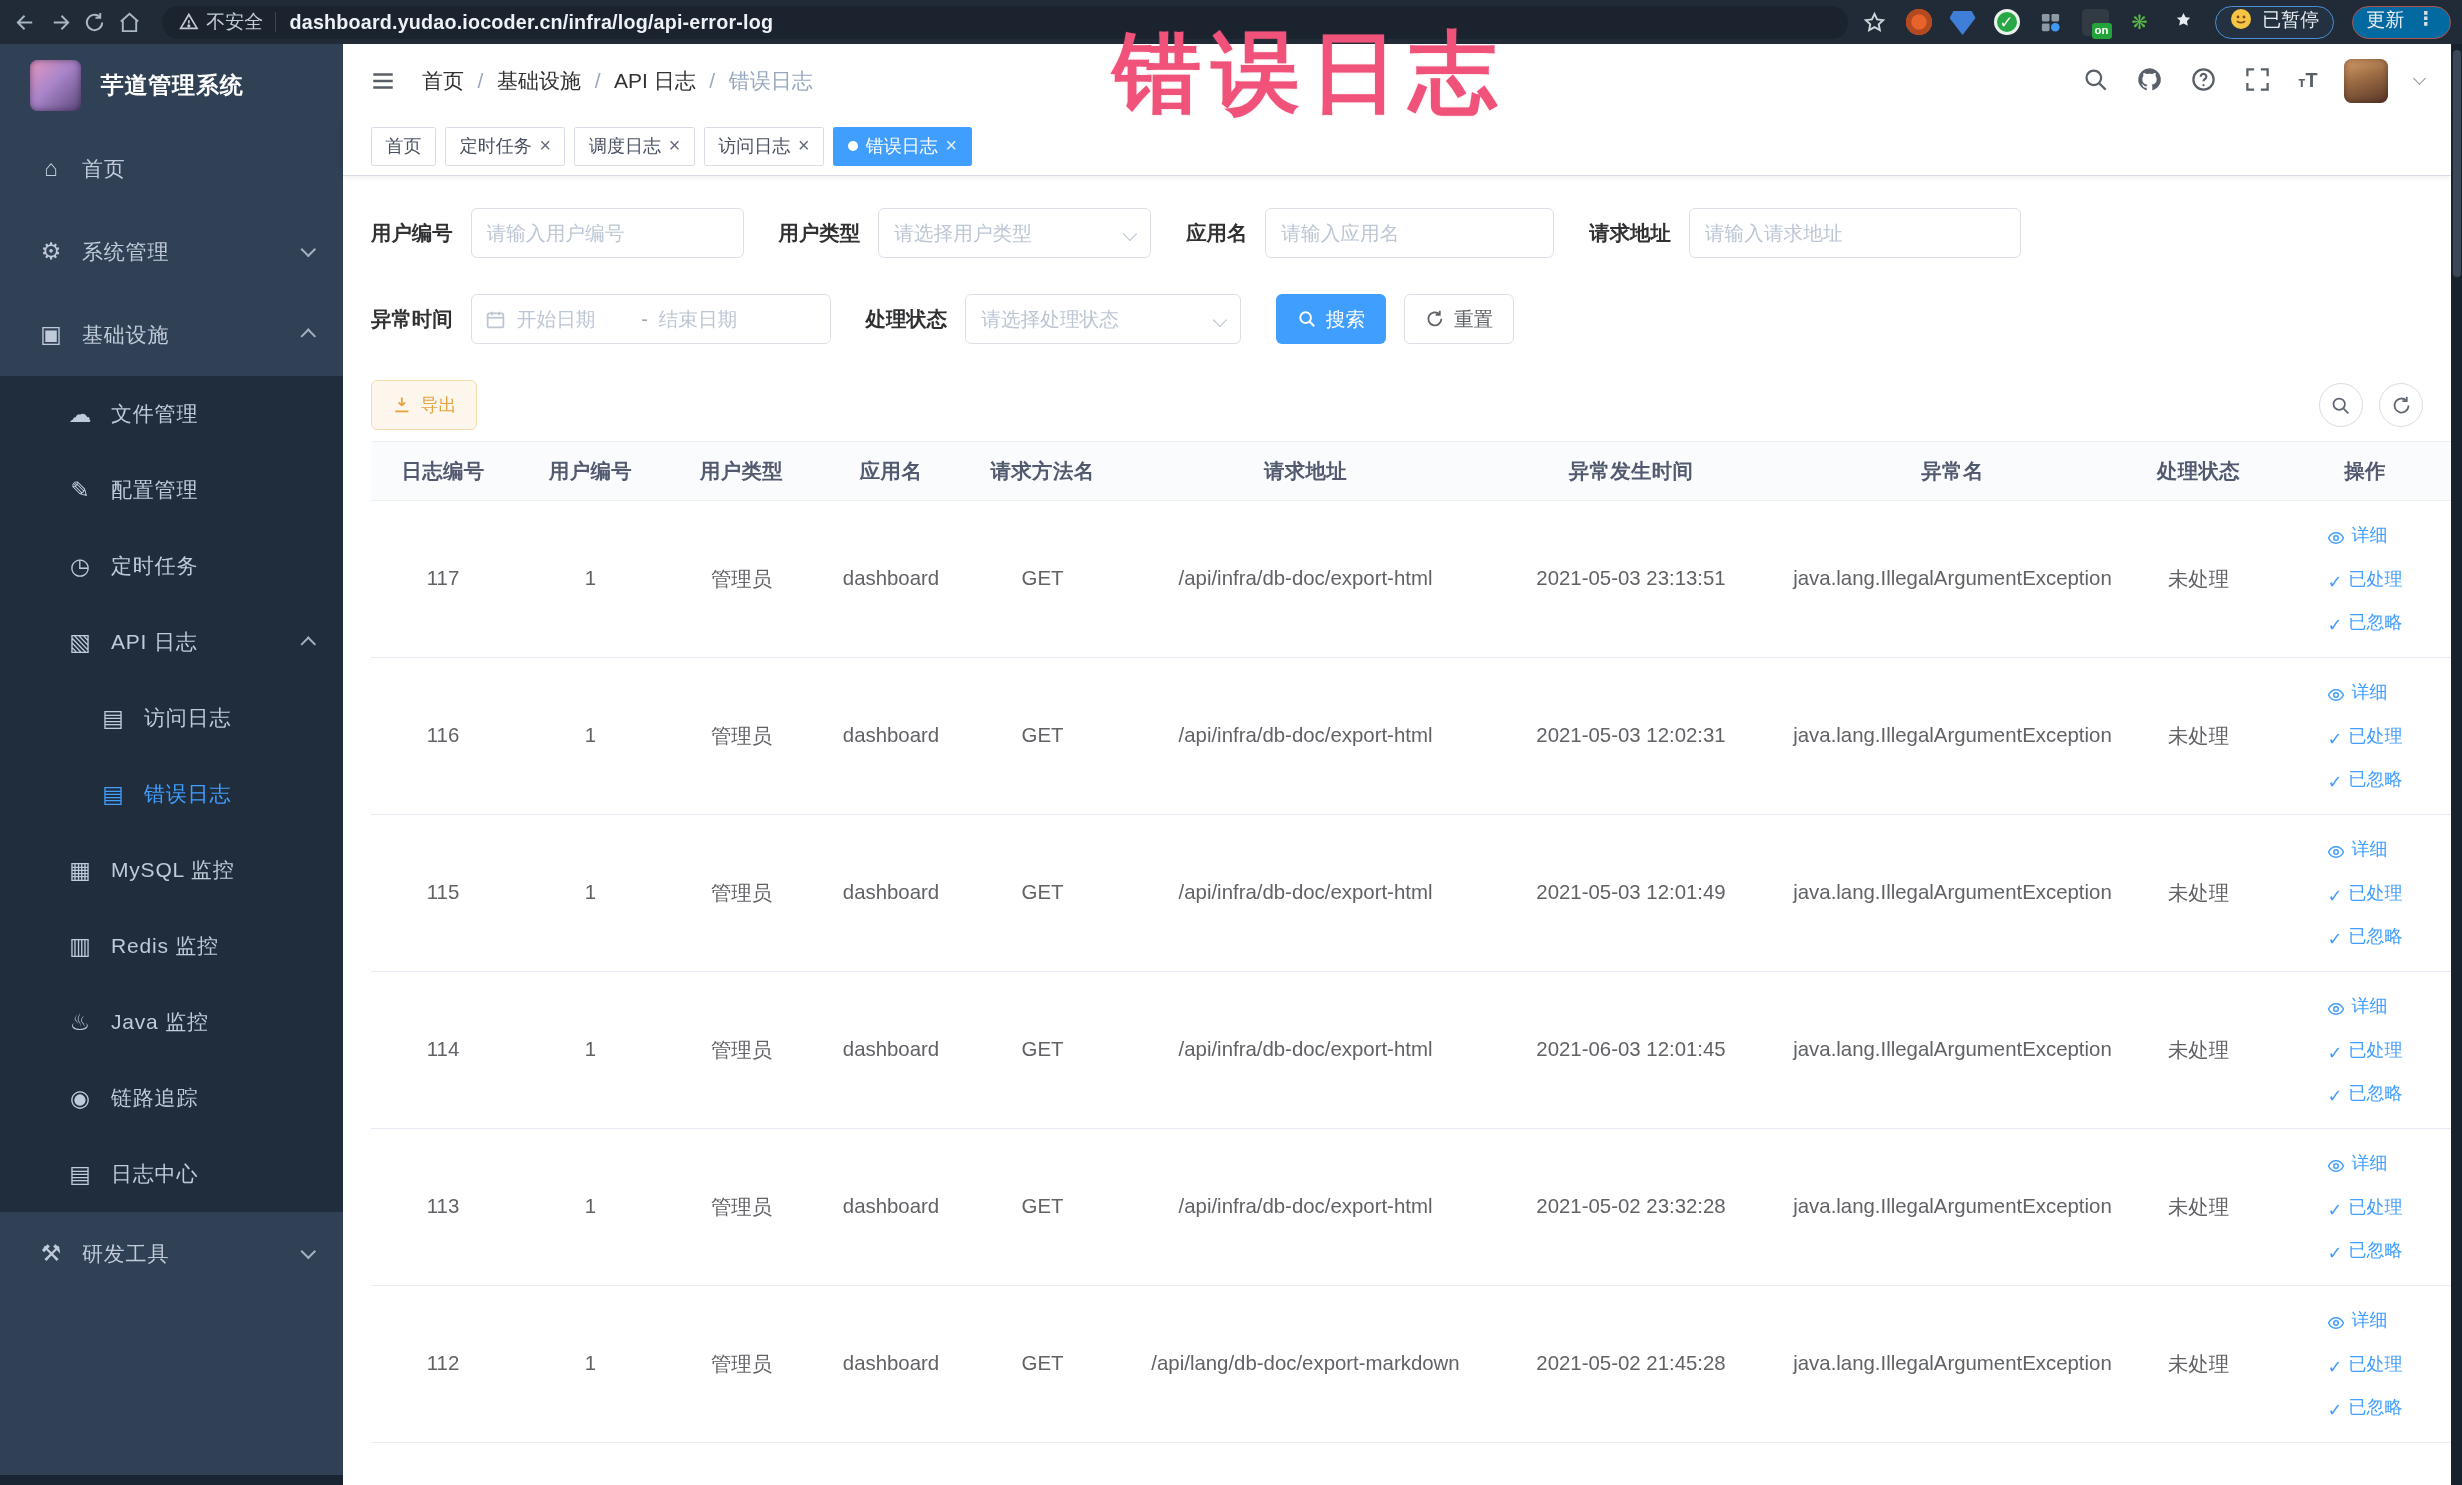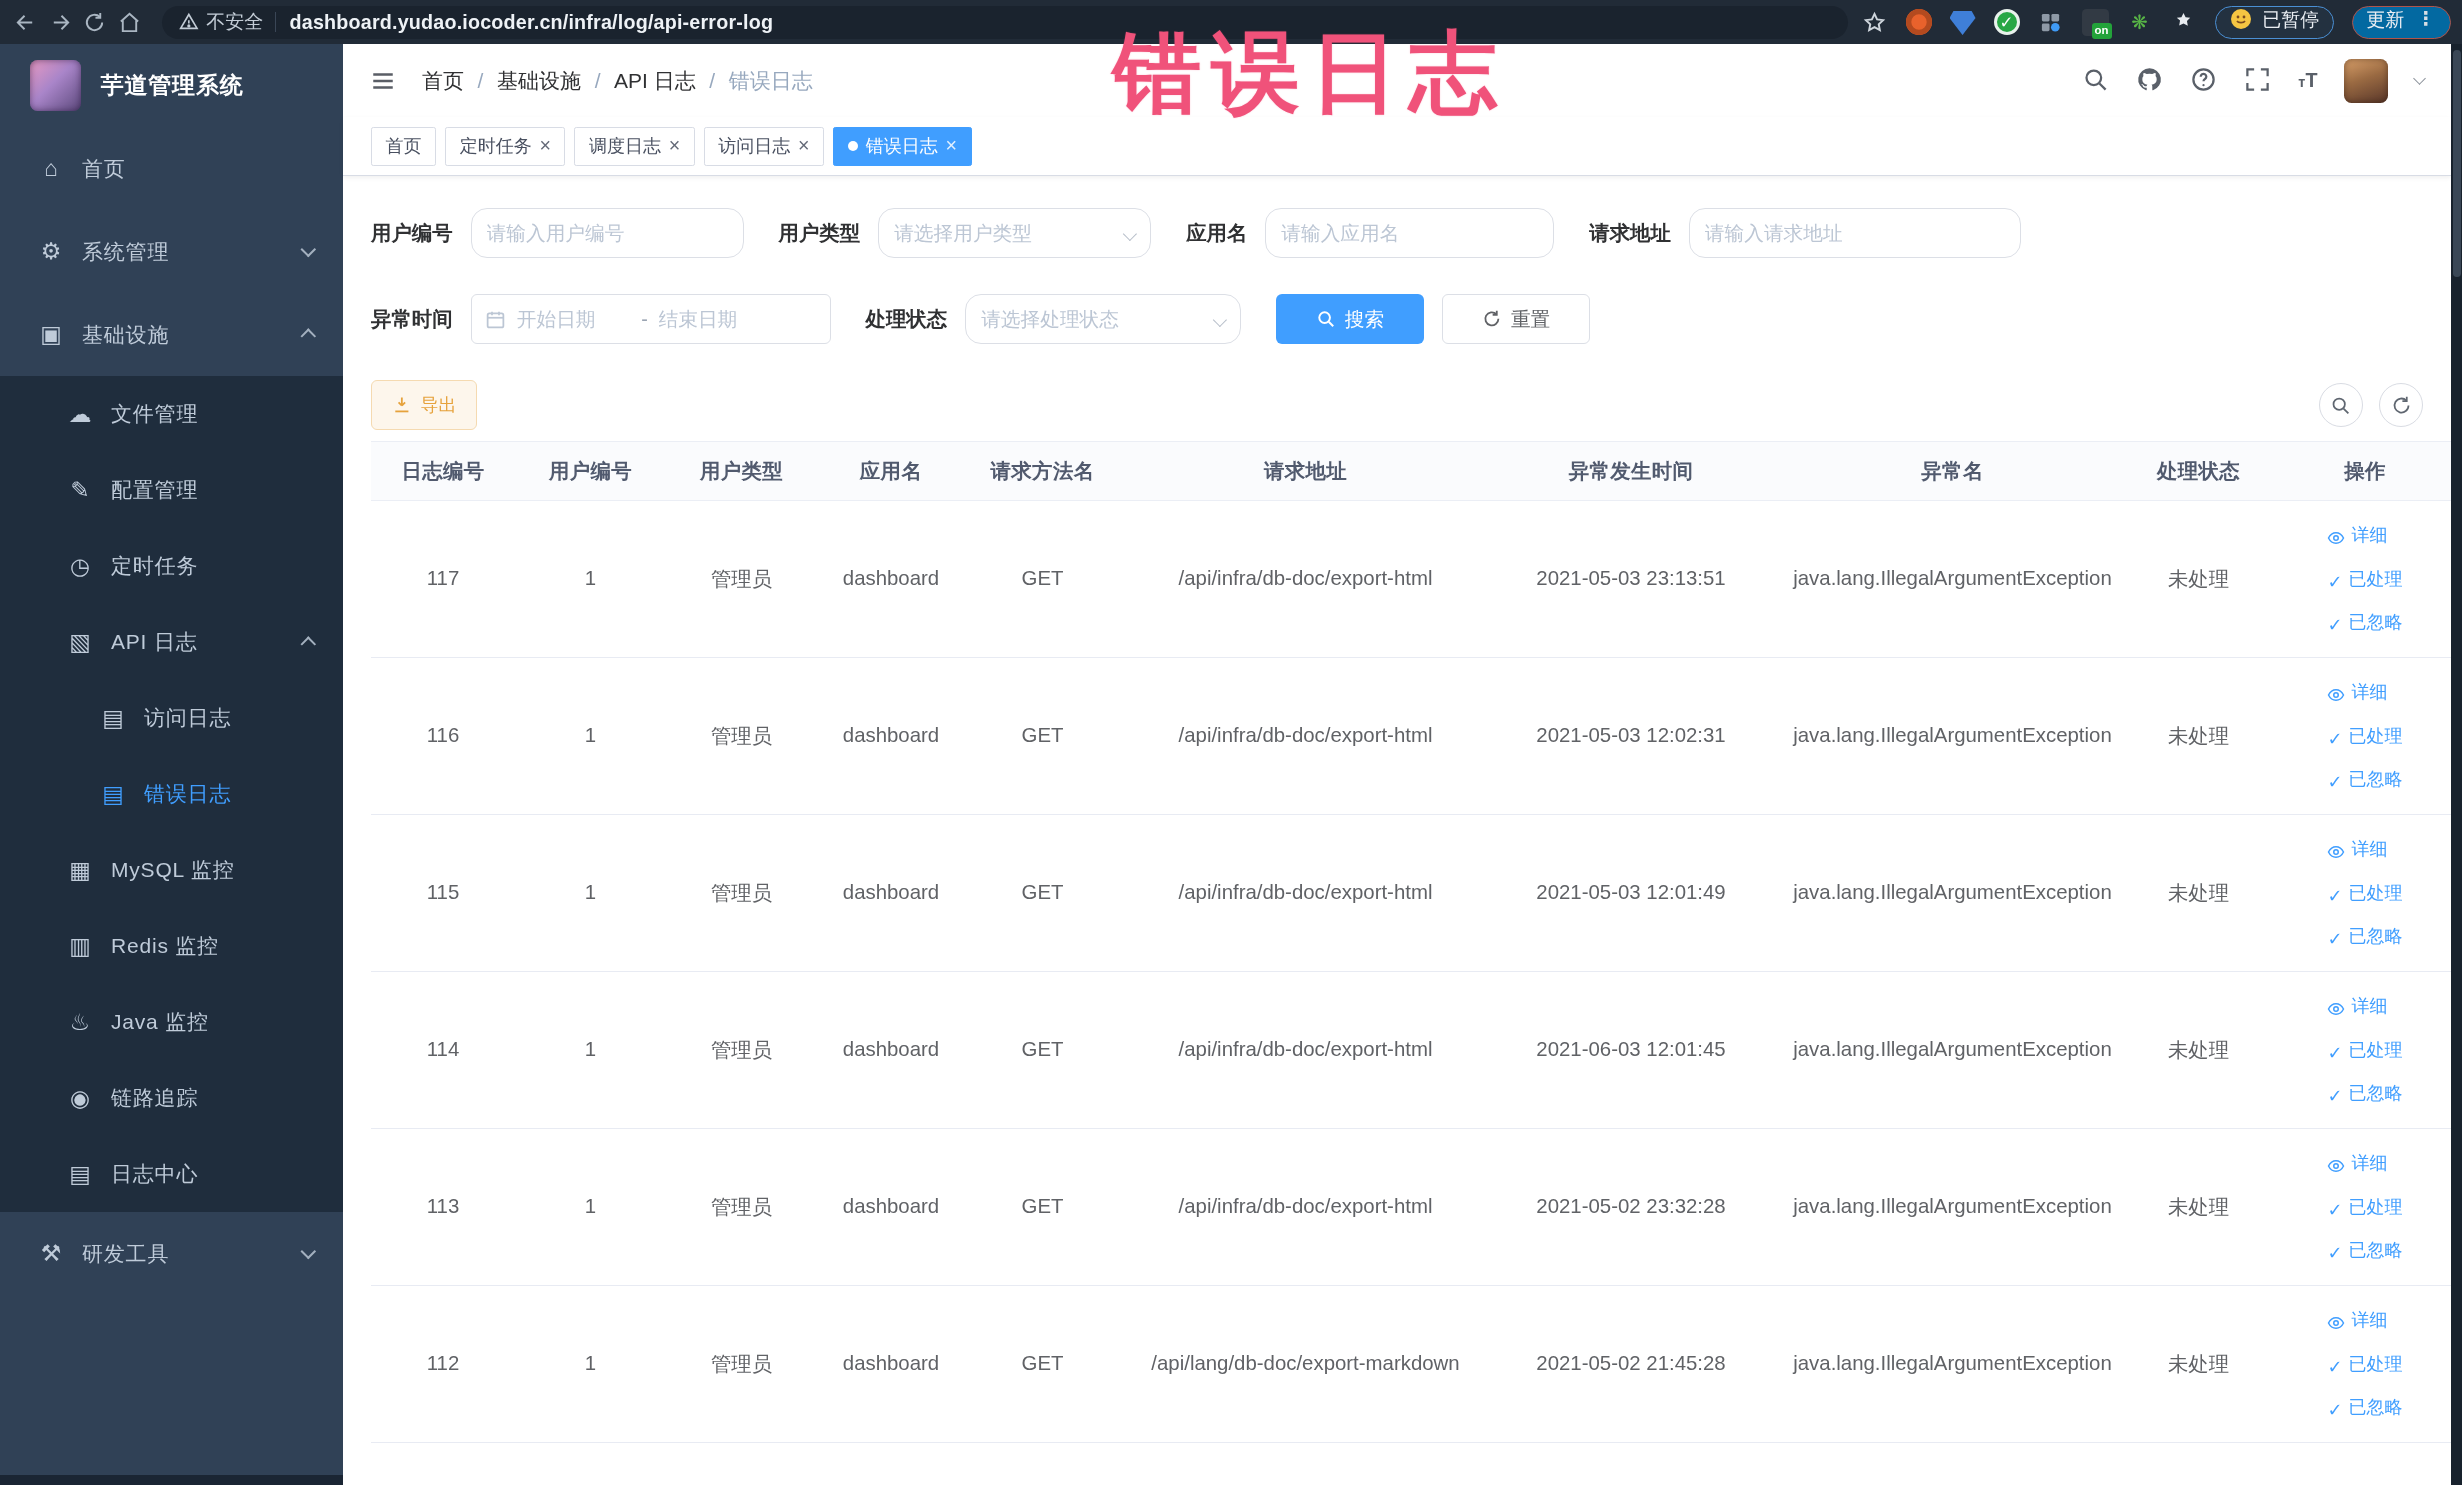--- a/index.html
+++ b/index.html
@@ -76,32 +76,32 @@
   .tagsbar { height:59px; border-bottom:0.8px solid #d8dce5; box-shadow:0 1.5px 4.5px rgba(0,0,0,.06); display:flex; align-items:center; padding-left:28px; gap:9px; background:#fff; position:relative; z-index:5; }
   .tag { height:39px; display:inline-flex; align-items:center; padding:0 13.6px; border:0.8px solid #d8dce5; background:#fff; color:#495060; font-size:18px; gap:7.6px; border-radius:2.3px; cursor:pointer; }
   .tag.active { background:#409eff; border-color:#409eff; color:#fff; }
   .tag-dot { width:10.6px; height:10.6px; border-radius:50%; background:#fff; flex:none; }
   .tag-close { font-size:19.7px; line-height:1; opacity:.85; }
 
   
   .content { padding:32px 28px 0 28px; flex:1; }
   .frow { display:flex; align-items:center; height:50px; margin-bottom:36px; }
   .flabel { font-size:20.4px; font-weight:700; color:#303133; margin-right:18px; white-space:nowrap; }
-  .inp { height:50px; border:0.8px solid #dcdfe6; border-radius:16px; background:#fff; display:flex; align-items:center; padding:0 15px; }
+  .inp { height:50px; border:0.8px solid #dcdfe6; border-radius:6px; background:#fff; display:flex; align-items:center; padding:0 15px; }
   .inp input { border:none; outline:none; width:100%; font-size:19.7px; color:#606266; background:transparent; font-family:inherit; }
   .inp input::placeholder { color:#bcc6d4; }
   .sel { position:relative; }
   .sel .sel-caret { position:absolute; right:15px; top:19.7px; width:9.8px; height:9.8px; border-right:1.5px solid #b6bec9; border-bottom:1.5px solid #b6bec9; transform:rotate(45deg); pointer-events:none; }
   .gap { width:35px; flex:none; }
   .datebox { width:360px; height:50px; border:0.8px solid #dcdfe6; border-radius:6px; display:flex; align-items:center; padding:0 13.6px; gap:10.6px; }
   .datebox svg { width:21px; height:21px; color:#bcc6d4; flex:none; }
   .datebox input { border:none; outline:none; width:114px; font-size:19.7px; color:#606266; font-family:inherit; }
   .datebox input::placeholder { color:#bcc6d4; }
   .range-sep { color:#9aa4b2; font-size:19.7px; }
-  .btn { height:50px; border-radius:6px; display:inline-flex; align-items:center; gap:9px; font-size:19.7px; padding:0 39px; cursor:pointer; border:0.8px solid transparent; }
+  .btn { height:50px; border-radius:6px; display:inline-flex; align-items:center; gap:9px; font-size:19.7px; padding:0 20px; cursor:pointer; border:0.8px solid transparent; }
   .btn svg { width:19.7px; height:19.7px; }
   .btn.primary { background:#409eff; color:#fff; }
   .btn.plain { background:#fff; border-color:#dcdfe6; color:#606266; }
 
   .export-row { display:flex; align-items:center; margin-top:1.5px; }
   .btn.export { height:50px; padding:0 19.7px; font-size:18px; background:#fdf6ec; border-color:#f5dab1; color:#e6a23c; }
   .round-btns { margin-left:auto; display:flex; gap:16.7px; }
   .round-btn { width:44px; height:44px; border-radius:50%; border:0.8px solid #d9dce3; background:#fff; display:flex; align-items:center; justify-content:center; color:#5f6670; cursor:pointer; }
   .round-btn svg { width:21px; height:21px; }
 

